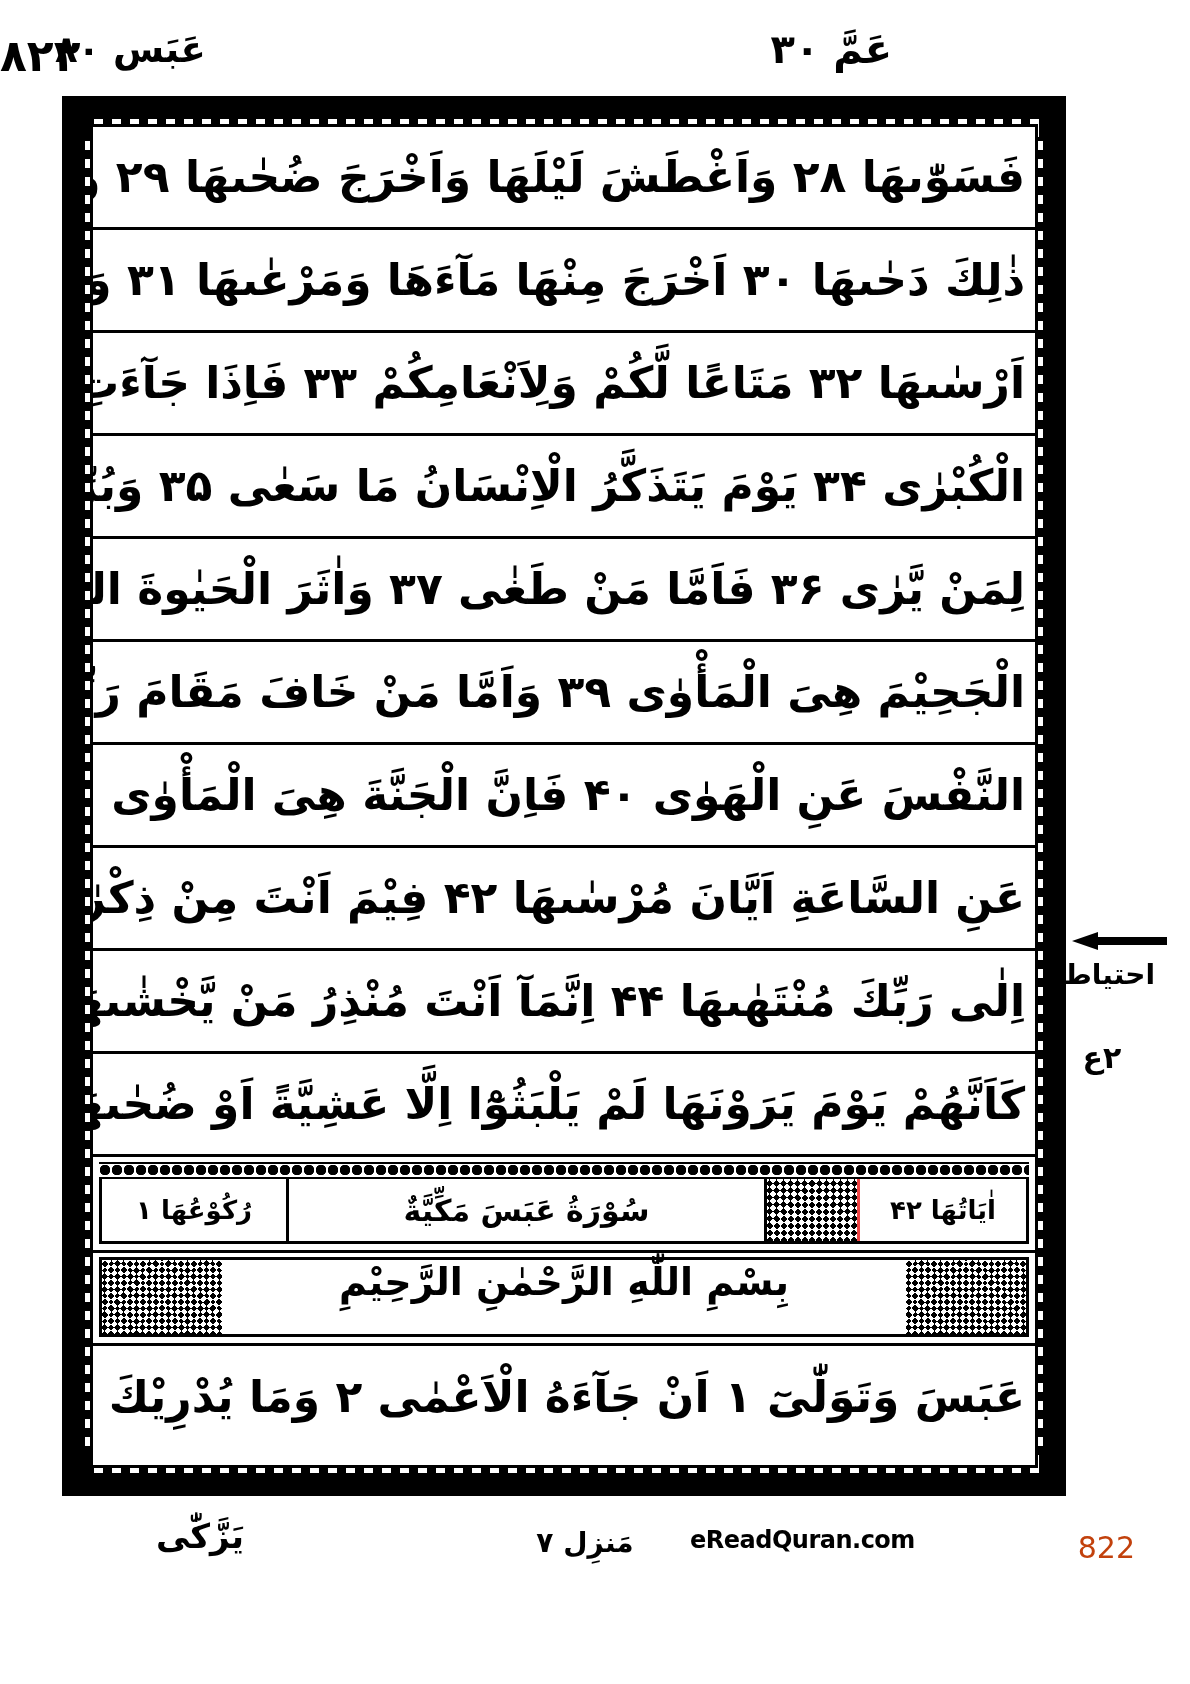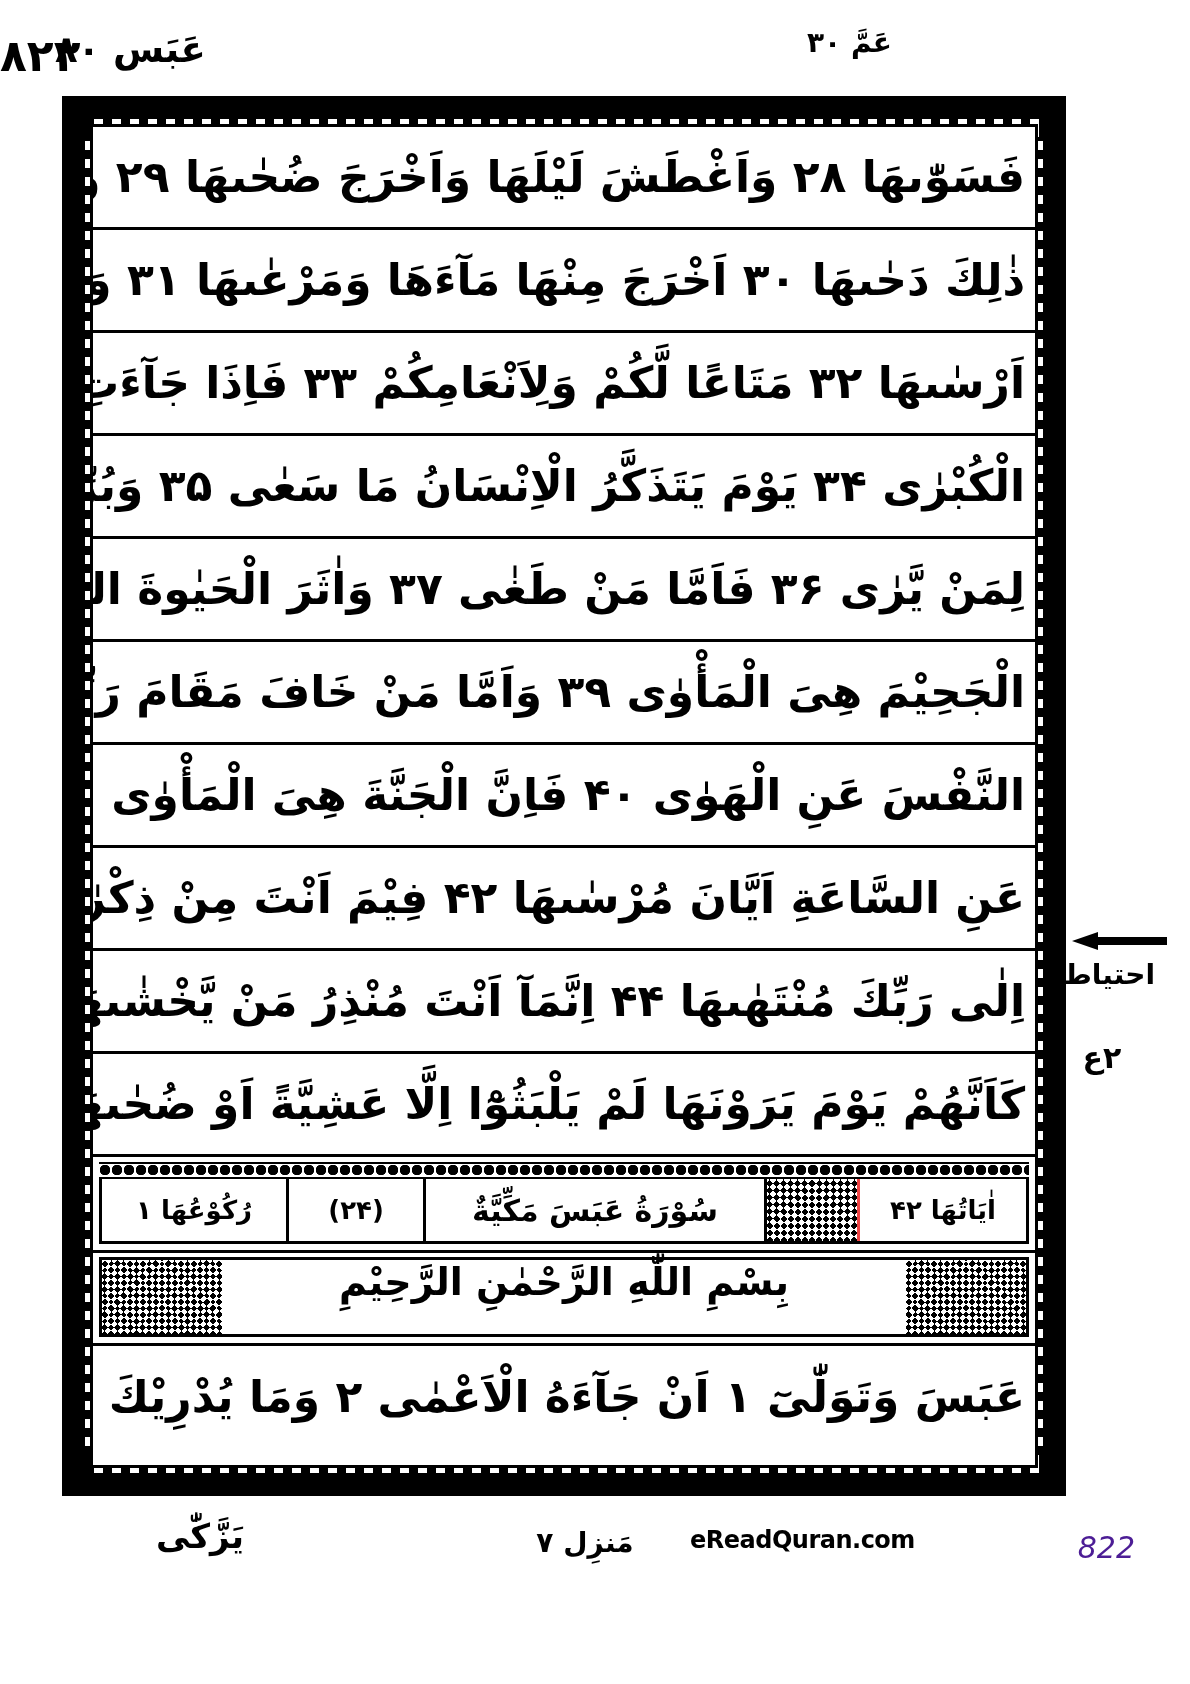--- a/index.html
+++ b/index.html
@@ -23,21 +23,21 @@
     font-size:37px;font-weight:700;direction:rtl;
     letter-spacing:1px;
   }
   .hdr-center{
     position:absolute;left:0;top:2px;width:1190px;
     text-align:left;font-size:44px;font-weight:700;
     letter-spacing:2px;
   }
   .hdr-right{
     position:absolute;right:60px;top:-2px;width:300px;
-    text-align:right;font-size:28px;font-weight:700;direction:rtl;
+    text-align:right;font-size:40px;font-weight:700;direction:rtl;
     letter-spacing:1px;
   }
 
   
   .frame-outer{
     position:absolute;left:62px;top:96px;
     width:1004px;height:1400px;
     box-sizing:border-box;
     border:5px solid #000;
     background:#fff;
@@ -189,22 +189,21 @@
   }
   .ft-site{
     position:absolute;left:690px;top:14px;width:330px;
     text-align:left;font-size:24px;font-weight:700;
     font-family:"DejaVu Sans","Liberation Sans",sans-serif;
     letter-spacing:-0.5px;
   }
   .ft-pageno{
     position:absolute;right:55px;top:18px;width:90px;
     text-align:right;font-size:30px;font-weight:400;
-    color:#4c1d95;
-    font-style:italic;
+    color:#c2410c;
   }
 </style>
 </head>
 <body>
 
 <div class="page-header">
   <div class="hdr-left">عَبَس ٨٠</div>
   <div class="hdr-center">٨٢٢</div>
   <div class="hdr-right">عَمَّ ٣٠</div>
 </div>
@@ -243,21 +242,20 @@
     <div class="ayah-line">
       <div class="ayah-text">كَاَنَّهُمْ يَوْمَ يَرَوْنَهَا لَمْ يَلْبَثُوْٓا اِلَّا عَشِيَّةً اَوْ ضُحٰىهَا ۴۶</div>
     </div>
 
     <div class="surah-banner-wrap">
       <div class="beadline"></div>
       <div class="surah-banner">
         <div class="banner-cell cell-ayat">اٰيَاتُهَا ۴۲</div>
         <div class="banner-cell cell-orn"></div>
         <div class="banner-cell cell-name">سُوْرَةُ عَبَسَ مَكِّيَّةٌ</div>
-        <div class="banner-cell cell-ruku-no">(۲۴)</div>
         <div class="banner-cell cell-ruku">رُكُوْعُهَا ۱</div>
       </div>
     </div>
 
     <div class="bismillah-wrap">
       <div class="bismillah-box">
         <div class="bism-orn-r"></div>
         <div class="bism-orn-l"></div>
         <div class="bismillah-text">بِسْمِ اللّٰهِ الرَّحْمٰنِ الرَّحِيْمِ</div>
       </div>

